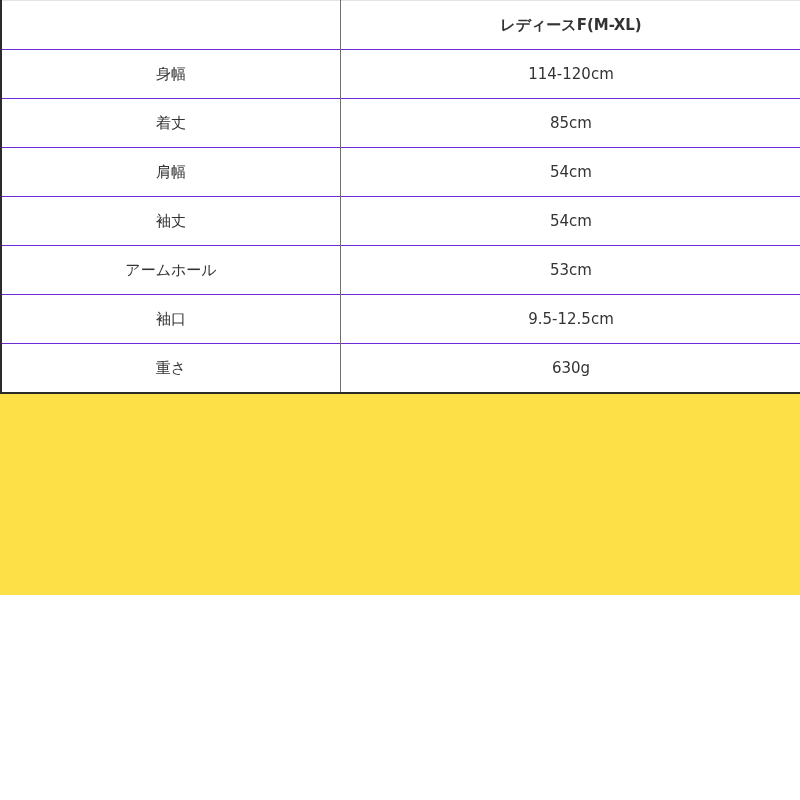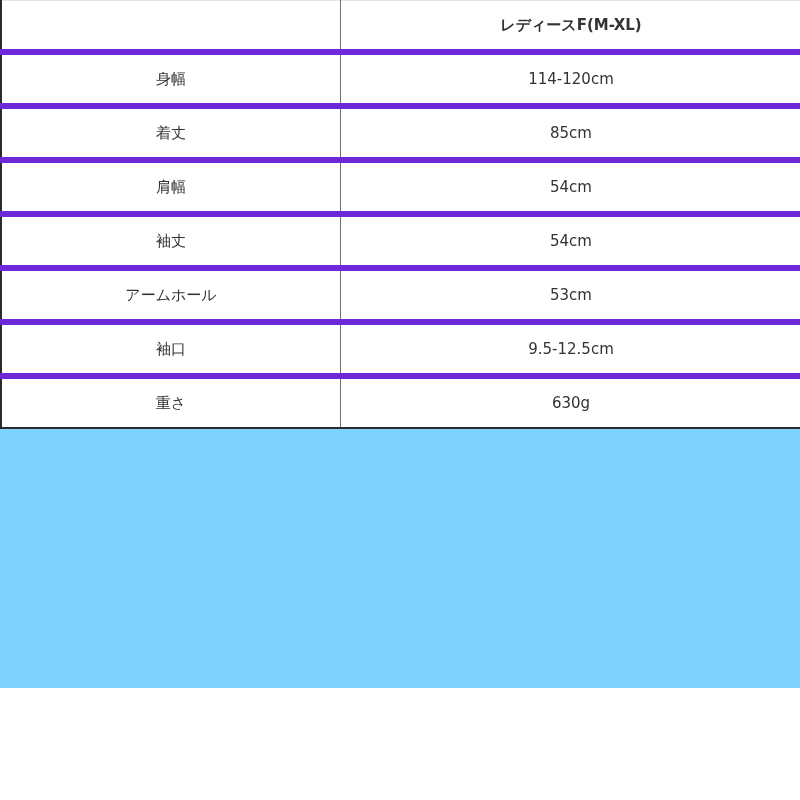--- a/index.html
+++ b/index.html
@@ -5,43 +5,43 @@
   html, body {
     margin: 0;
     padding: 0;
     background: #ffffff;
     width: 800px;
     height: 800px;
     font-family: "DejaVu Sans", "Liberation Sans", sans-serif;
   }
   .page {
     width: 800px;
-    height: 688px;
-    background: #7dd3fc;
+    height: 595px;
+    background: #fde047;
     box-sizing: border-box;
   }
   table.size-chart {
     width: 800px;
     table-layout: fixed;
     border-collapse: collapse;
     border-left: 2px solid #2b2b2b;
     border-right: 2px solid #2b2b2b;
     border-bottom: 2px solid #2b2b2b;
     border-top: 1px solid #e3e3e3;
     background: #ffffff;
   }
   table.size-chart th,
   table.size-chart td {
     height: 48px;
     padding: 0;
     text-align: center;
     vertical-align: middle;
     font-size: 15px;
     color: #333333;
-    border-top: 6px solid #6d28d9;
+    border-top: 1px solid #6d28d9;
     overflow: hidden;
     white-space: nowrap;
   }
   table.size-chart thead th {
     border-top: none;
   }
   .col-label { width: 338px; }
   .col-value {
     width: 460px;
     border-left: 1px solid #707070;

